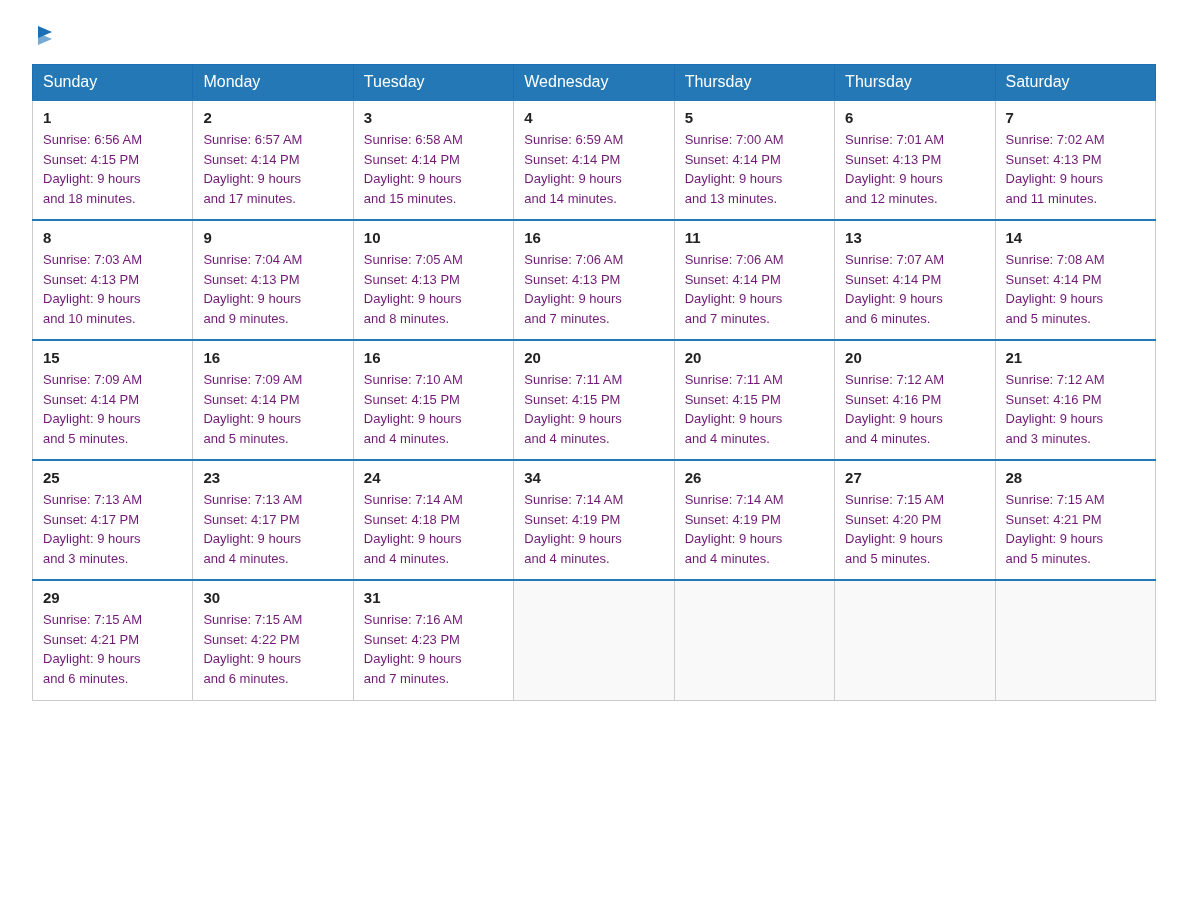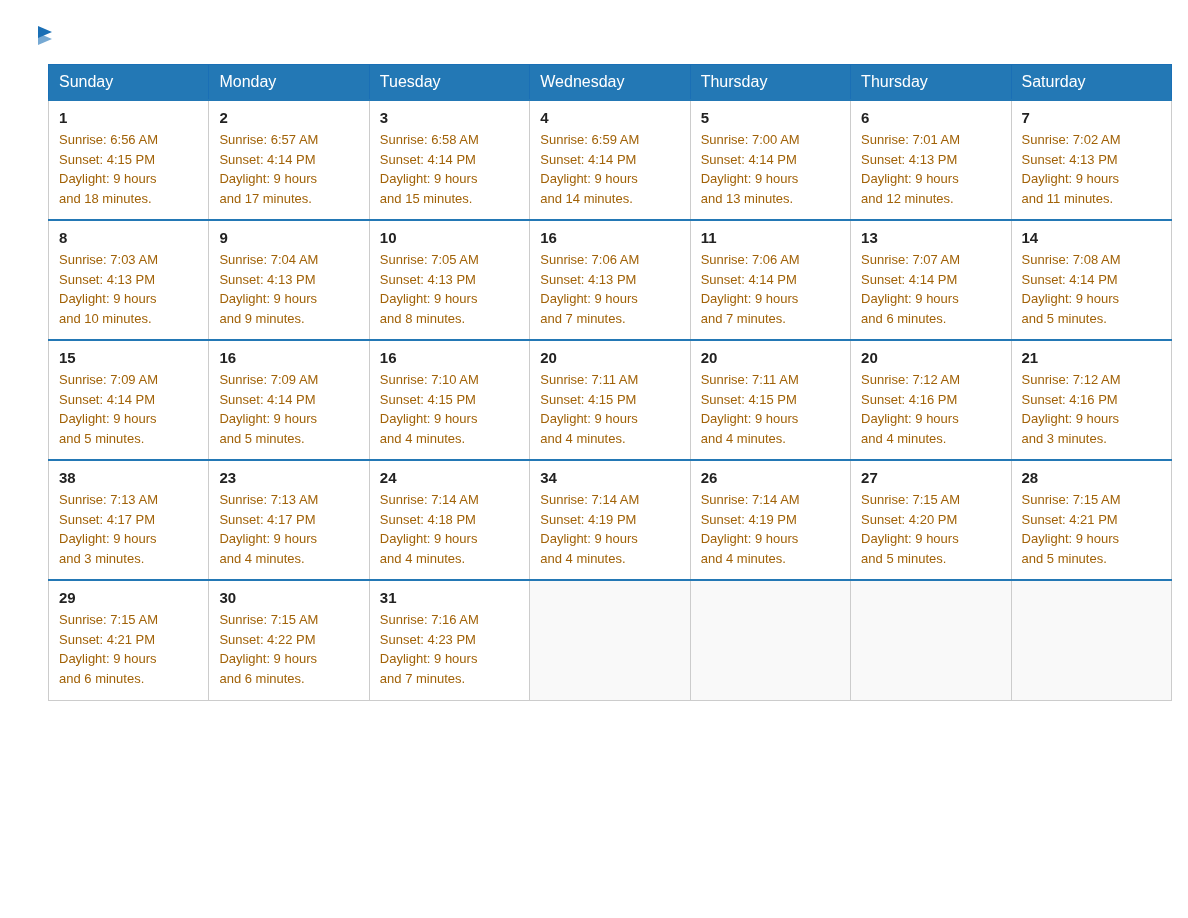--- a/index.html
+++ b/index.html
@@ -47,21 +47,20 @@
     }
     .location-subtitle {
       font-size: 20px;
       color: #555;
       margin-top: 4px;
     }
     .calendar-table {
       width: 100%;
       border-collapse: collapse;
       table-layout: fixed;
-      margin-left: 16px;
     }
     .calendar-table thead tr th {
       background: #2378b5;
       color: #fff;
       font-size: 16px;
       font-weight: normal;
       padding: 8px 10px;
       text-align: left;
       border: 1px solid #1a6fb5;
     }
@@ -81,21 +80,21 @@
     .day-number {
       font-size: 15px;
       font-weight: bold;
       color: #222;
       margin-bottom: 4px;
       display: block;
     }
     .day-info {
       font-size: 13px;
       line-height: 1.5;
-      color: #a16207;
+      color: #701a75;
     }
   </style>
 </head>
 <body>
 
 <div class="header-area">
   <div class="logo-area">
     <div class="logo-text">
       <span class="logo-general"></span>
       <svg class="logo-blue-flag" viewBox="0 0 22 22" xmlns="http://www.w3.org/2000/svg">
@@ -210,21 +209,21 @@
           <span class="day-number">20</span>
           <div class="day-info">Sunrise: 7:12 AM<br>Sunset: 4:16 PM<br>Daylight: 9 hours<br>and 4 minutes.</div>
         </td>
         <td>
           <span class="day-number">21</span>
           <div class="day-info">Sunrise: 7:12 AM<br>Sunset: 4:16 PM<br>Daylight: 9 hours<br>and 3 minutes.</div>
         </td>
       </tr>
       <tr>
         <td>
-          <span class="day-number">38</span>
+          <span class="day-number">25</span>
           <div class="day-info">Sunrise: 7:13 AM<br>Sunset: 4:17 PM<br>Daylight: 9 hours<br>and 3 minutes.</div>
         </td>
         <td>
           <span class="day-number">23</span>
           <div class="day-info">Sunrise: 7:13 AM<br>Sunset: 4:17 PM<br>Daylight: 9 hours<br>and 4 minutes.</div>
         </td>
         <td>
           <span class="day-number">24</span>
           <div class="day-info">Sunrise: 7:14 AM<br>Sunset: 4:18 PM<br>Daylight: 9 hours<br>and 4 minutes.</div>
         </td>

